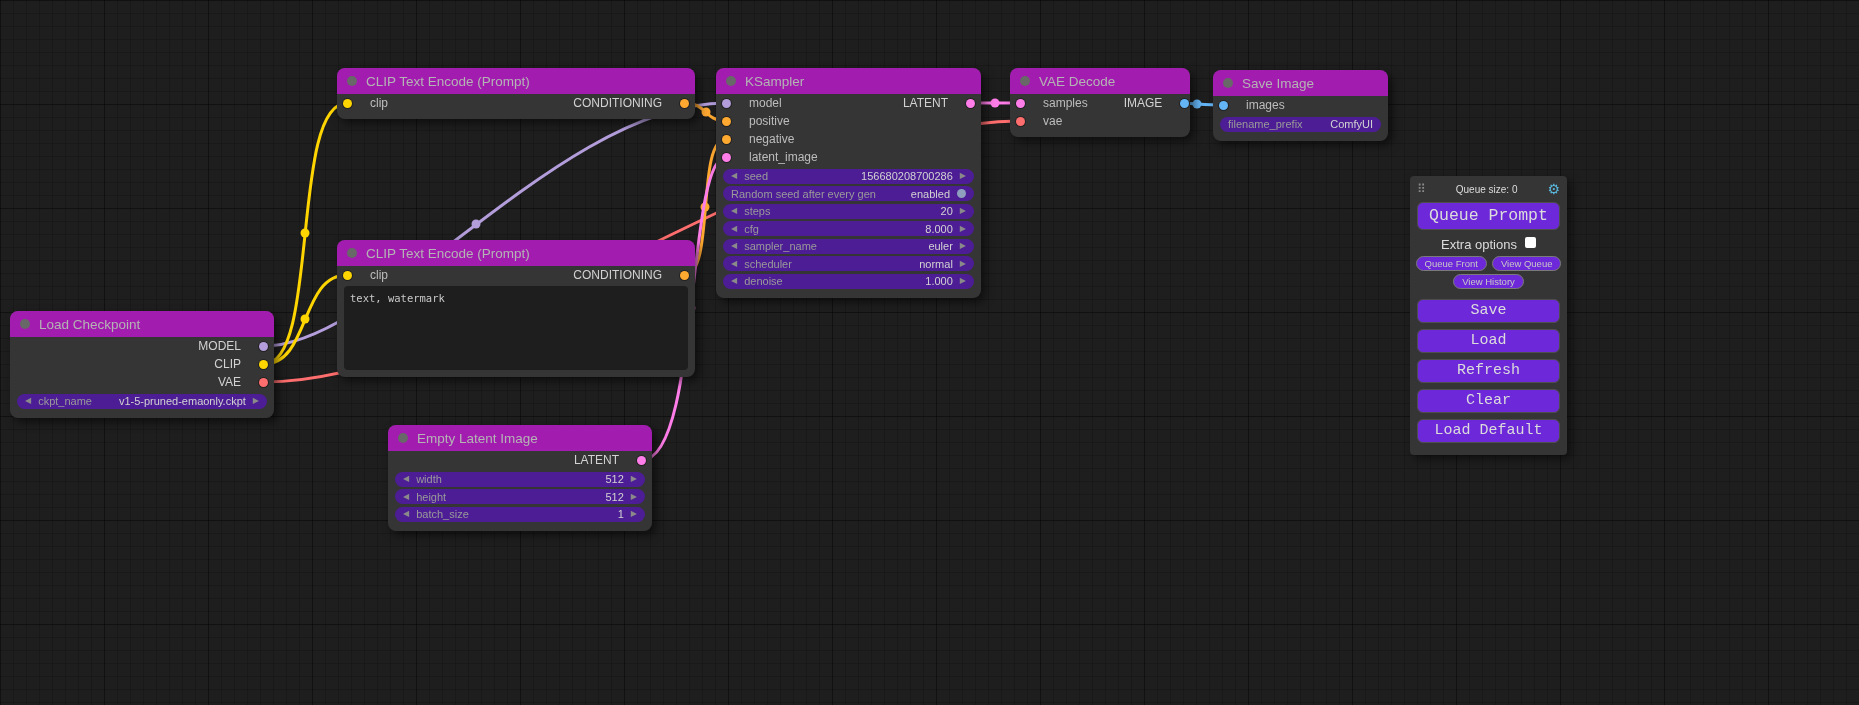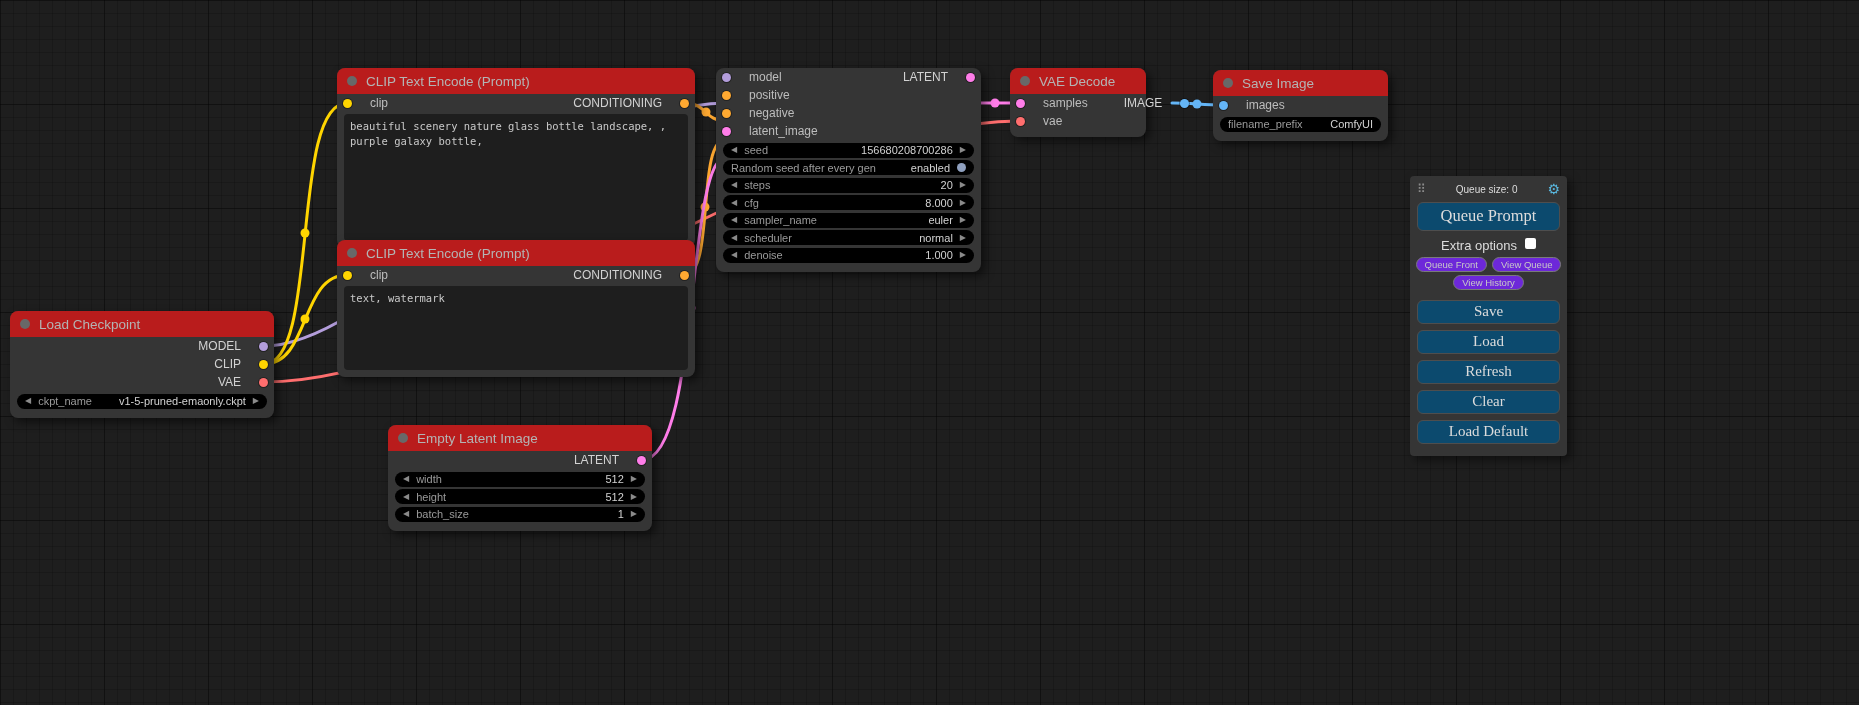--- a/index.html
+++ b/index.html
@@ -17,21 +17,21 @@
   }
   #wires { position:absolute; inset:0; z-index:1; }
   #wires path { fill:none; stroke-width:3; stroke-linecap:round; }
 
   .node {
     position:absolute; z-index:2; background:#353535;
     border-radius:8px; box-shadow:4px 4px 10px rgba(0,0,0,.55);
     padding-bottom:7px;
   }
   .node-title {
-    height:26px; background:#b91c1c; border-radius:8px 8px 0 0;
+    height:26px; background:#a21caf; border-radius:8px 8px 0 0;
     display:flex; align-items:center; gap:9px; padding:0 10px;
     color:#b4b4b4; font-size:13.5px;
   }
   .collapse-dot { width:10px; height:10px; border-radius:50%; background:#686868; flex:none; }
   .node-body { position:relative; padding:0; }
   .slot-row { height:18px; display:flex; align-items:center; gap:18px; padding:0 6px; font-size:12px; }
   .slot-row .in-label { color:#bdbdbd; }
   .slot-row .out-label { color:#d2d2d2; }
   .slot-row.out-only { justify-content:flex-end; }
   .out-overlay { position:absolute; top:0; left:0; right:0; }
@@ -45,21 +45,21 @@
   .c-latent { background:var(--color-latent); }
   .c-image { background:var(--color-image); }
   .s-model { stroke:var(--color-model); } .f-model { fill:var(--color-model); }
   .s-clip { stroke:var(--color-clip); } .f-clip { fill:var(--color-clip); }
   .s-vae { stroke:var(--color-vae); } .f-vae { fill:var(--color-vae); }
   .s-conditioning { stroke:var(--color-conditioning); } .f-conditioning { fill:var(--color-conditioning); }
   .s-latent { stroke:var(--color-latent); } .f-latent { fill:var(--color-latent); }
   .s-image { stroke:var(--color-image); } .f-image { fill:var(--color-image); }
 
   .widget {
-    height:15px; margin:2.5px 7px; background:#000000; border-radius:8px;
+    height:15px; margin:2.5px 7px; background:#4c1d95; border-radius:8px;
     display:flex; align-items:center; gap:7px; padding:0 8px;
     font-size:11px; color:#9a9a9a; cursor:pointer;
   }
   .widget .w-name { color:#9a9a9a; white-space:nowrap; }
   .widget .w-value { margin-left:auto; color:#d2d2d2; white-space:nowrap; }
   .widget .arrow { color:#8a8a8a; font-size:8px; line-height:1; }
   .toggle-knob { width:9px; height:9px; border-radius:50%; background:var(--color-toggle_knob); flex:none; }
 
   .prompt-text {
     margin:2px 7px 0; background:#1e1e1e; border-radius:4px;
@@ -70,22 +70,22 @@
   #queue-panel {
     position:absolute; left:1410px; top:176px; width:157px; z-index:5;
     background:#353535; border-radius:4px; padding:5px 7px 12px;
     box-shadow:4px 4px 10px rgba(0,0,0,.5);
   }
   .qp-header { display:flex; align-items:center; gap:4px; margin-bottom:5px; }
   .drag-handle { color:#8a8a8a; font-size:12px; cursor:grab; }
   .qp-size { flex:1; text-align:center; color:#dcdcdc; font-size:10px; }
   .gear { color:var(--color-accent_gear); font-size:14px; cursor:pointer; }
   .qp-btn {
-    display:block; width:100%; background:#0c4a6e; color:#dcdcdc;
-    border:1px solid #4e4e4e; border-radius:6px; font-family:Liberation Serif, serif;
+    display:block; width:100%; background:#6d28d9; color:#dcdcdc;
+    border:1px solid #4e4e4e; border-radius:6px; font-family:Liberation Mono, monospace;
     font-size:15px; padding:2px 0 3px; cursor:pointer; margin-top:6px;
   }
   .qp-primary { font-size:16.5px; padding:3px 0 4px; margin-top:0; }
   .qp-extra { display:flex; justify-content:center; gap:8px; color:#dcdcdc; font-size:13px; margin:7px 0 4px; }
   .checkbox { width:11px; height:11px; background:#fff; border-radius:2px; cursor:pointer; }
   .qp-row { display:flex; justify-content:center; gap:5px; margin:3px 0; }
   .qp-pill {
     background:#6d28d9; color:#c8c8c8; border:1px solid #7a7a7a; border-radius:9px;
     font-family:Liberation Sans, sans-serif; font-size:9.5px; padding:1px 8px; cursor:pointer; white-space:nowrap;
   }
@@ -123,21 +123,20 @@
       <span>CLIP Text Encode (Prompt)</span>
     </div>
     <div class="node-body">
       <div class="slot-row">
         <span class="port c-clip"></span>
         <span class="in-label">clip</span>
         <span class="spacer"></span>
         <span class="out-label">CONDITIONING</span>
         <span class="port c-conditioning"></span>
       </div>
-      <div class="prompt-text" style="height:127px;">beautiful scenery nature glass bottle landscape, , purple galaxy bottle,</div>
     </div>
   </div>
 
   <div class="node" style="left:337px;top:240px;width:358px;">
     <div class="node-title">
       <span class="collapse-dot"></span>
       <span>CLIP Text Encode (Prompt)</span>
     </div>
     <div class="node-body">
       <div class="slot-row">
@@ -203,20 +202,24 @@
       <div class="widget">
         <span class="arrow">◀</span>
         <span class="w-name">batch_size</span>
         <span class="w-value">1</span>
         <span class="arrow">▶</span>
       </div>
     </div>
   </div>
 
   <div class="node" style="left:716px;top:68px;width:265px;">
+    <div class="node-title">
+      <span class="collapse-dot"></span>
+      <span>KSampler</span>
+    </div>
     <div class="node-body">
       <div class="slot-row out-overlay out-only">
         <span class="out-label">LATENT</span>
         <span class="port c-latent"></span>
       </div>
       <div class="slot-row">
         <span class="port c-model"></span>
         <span class="in-label">model</span>
       </div>
       <div class="slot-row">
@@ -268,21 +271,21 @@
       </div>
       <div class="widget">
         <span class="arrow">◀</span>
         <span class="w-name">denoise</span>
         <span class="w-value">1.000</span>
         <span class="arrow">▶</span>
       </div>
     </div>
   </div>
 
-  <div class="node" style="left:1010px;top:68px;width:136px;">
+  <div class="node" style="left:1010px;top:68px;width:180px;">
     <div class="node-title">
       <span class="collapse-dot"></span>
       <span>VAE Decode</span>
     </div>
     <div class="node-body">
       <div class="slot-row">
         <span class="port c-latent"></span>
         <span class="in-label">samples</span>
         <span class="spacer"></span>
         <span class="out-label">IMAGE</span>

